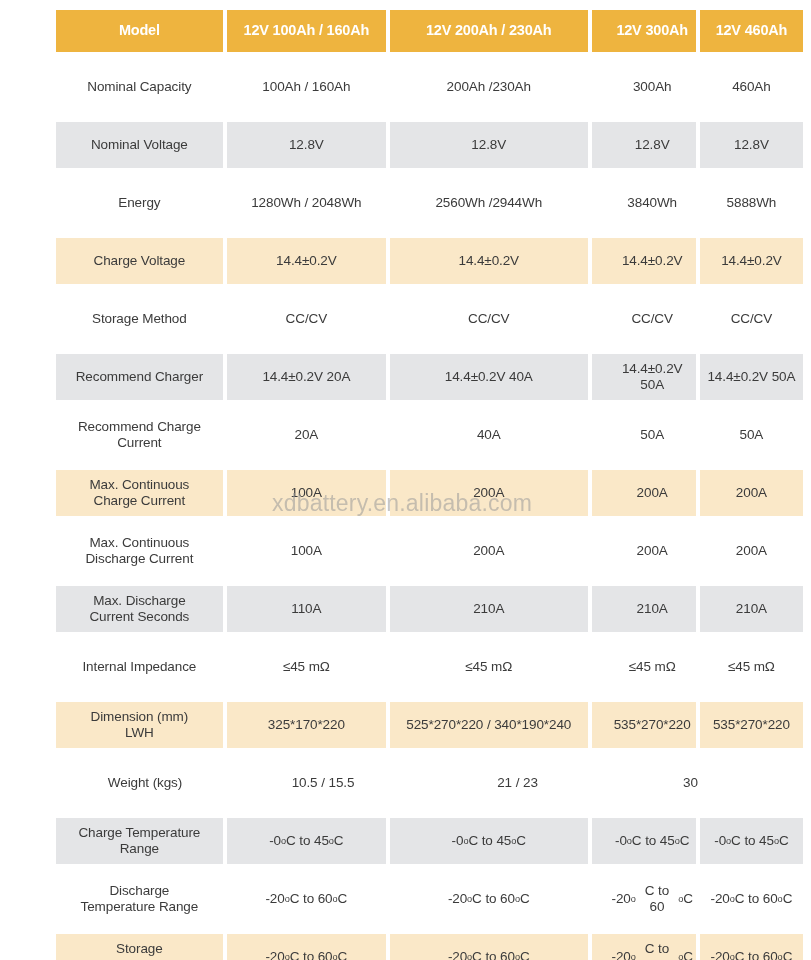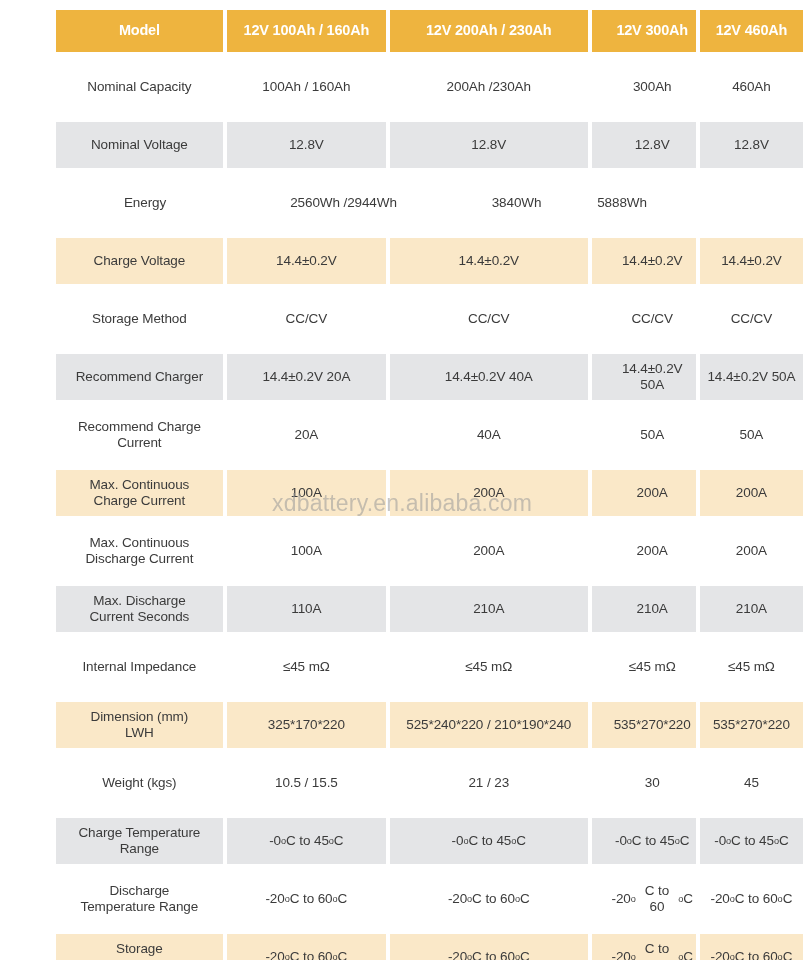--- a/index.html
+++ b/index.html
@@ -96,20 +96,21 @@
       <div class="row body grey">
         <div class="cell c1">Nominal Voltage</div>
         <div class="cell c2">12.8V</div>
         <div class="cell c3">12.8V</div>
         <div class="cell c4">12.8V</div>
         <div class="cell c5">12.8V</div>
       </div>
       <div class="spacer"></div>
       <div class="row body white">
         <div class="cell c1">Energy</div>
+        <div class="cell c2">1280Wh / 2048Wh</div>
         <div class="cell c3">2560Wh /2944Wh</div>
         <div class="cell c4">3840Wh</div>
         <div class="cell c5">5888Wh</div>
       </div>
       <div class="spacer"></div>
       <div class="row body cream">
         <div class="cell c1">Charge Voltage</div>
         <div class="cell c2">14.4±0.2V</div>
         <div class="cell c3">14.4±0.2V</div>
         <div class="cell c4">14.4±0.2V</div>
@@ -173,31 +174,30 @@
         <div class="cell c2">≤45 mΩ</div>
         <div class="cell c3">≤45 mΩ</div>
         <div class="cell c4">≤45 mΩ</div>
         <div class="cell c5">≤45 mΩ</div>
       </div>
       <div class="spacer"></div>
       <div class="row body cream">
         <div class="cell c1">Dimension (mm)
 LWH</div>
         <div class="cell c2">325*170*220</div>
-        <div class="cell c3">525*240*220 / 210*190*240</div>
+        <div class="cell c3">525*270*220 / 340*190*240</div>
         <div class="cell c4">535*270*220</div>
         <div class="cell c5">535*270*220</div>
       </div>
       <div class="spacer"></div>
       <div class="row body white">
         <div class="cell c1">Weight (kgs)</div>
         <div class="cell c2">10.5 / 15.5</div>
         <div class="cell c3">21 / 23</div>
         <div class="cell c4">30</div>
-        <div class="cell c5">45</div>
       </div>
       <div class="spacer"></div>
       <div class="row body grey">
         <div class="cell c1">Charge Temperature
 Range</div>
         <div class="cell c2">-0<sup>o</sup>C to 45<sup>o</sup>C</div>
         <div class="cell c3">-0<sup>o</sup>C to 45<sup>o</sup>C</div>
         <div class="cell c4">-0<sup>o</sup>C to 45<sup>o</sup>C</div>
         <div class="cell c5">-0<sup>o</sup>C to 45<sup>o</sup>C</div>
       </div>

